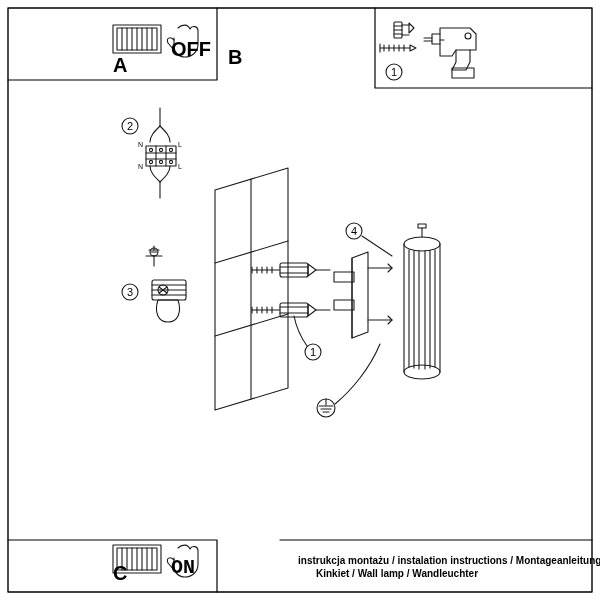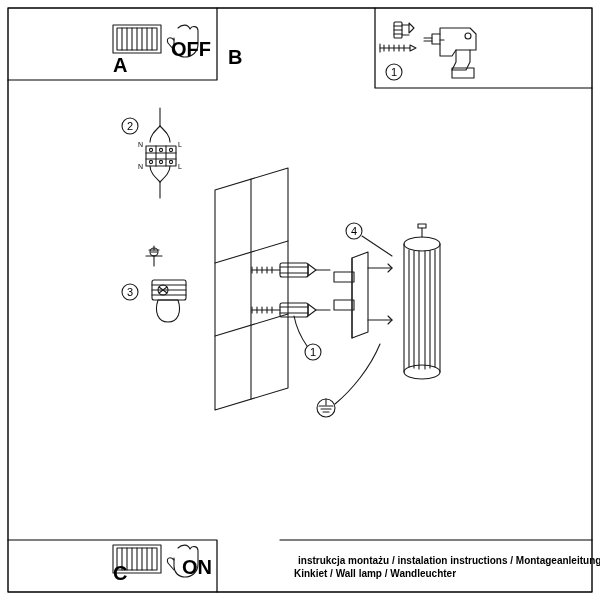--- a/index.html
+++ b/index.html
@@ -243,29 +243,29 @@
       </g>
 
     </g>
   </svg>
 
   <div class="lbl lbl-big" style="left:113px; top:54px;">A</div>
   <div class="lbl lbl-big" style="left:171px; top:38px;">OFF</div>
   <div class="lbl lbl-big" style="left:228px; top:46px;">B</div>
 
   <div class="lbl lbl-big" style="left:113px; top:562px;">C</div>
-  <div class="lbl lbl-big" style="left:182px; top:556px;">ON</div>
+  <div class="lbl lbl-big" style="left:171px; top:556px;font-family:Liberation Mono, monospace;">ON</div>
 
   <div class="lbl lbl-step" style="left:391px; top:66px;">1</div>
   <div class="lbl lbl-step" style="left:127px; top:120px;">2</div>
   <div class="lbl lbl-step" style="left:127px; top:286px;">3</div>
   <div class="lbl lbl-step" style="left:310px; top:346px;">1</div>
   <div class="lbl lbl-step" style="left:351px; top:225px;">4</div>
 
   <div class="lbl" style="left:138px; top:141px; font-size:7px;">N</div>
   <div class="lbl" style="left:178px; top:141px; font-size:7px;">L</div>
   <div class="lbl" style="left:138px; top:163px; font-size:7px;">N</div>
   <div class="lbl" style="left:178px; top:163px; font-size:7px;">L</div>
 
   <div class="lbl lbl-foot" style="left:298px; top:553px;">instrukcja montażu / instalation instructions / Montageanleitung</div>
-  <div class="lbl lbl-foot" style="left:294px; top:566px;">Kinkiet / Wall lamp / Wandleuchter</div>
+  <div class="lbl lbl-foot" style="left:316px; top:566px;">Kinkiet / Wall lamp / Wandleuchter</div>
 
 </div>
 
 </body></html>

